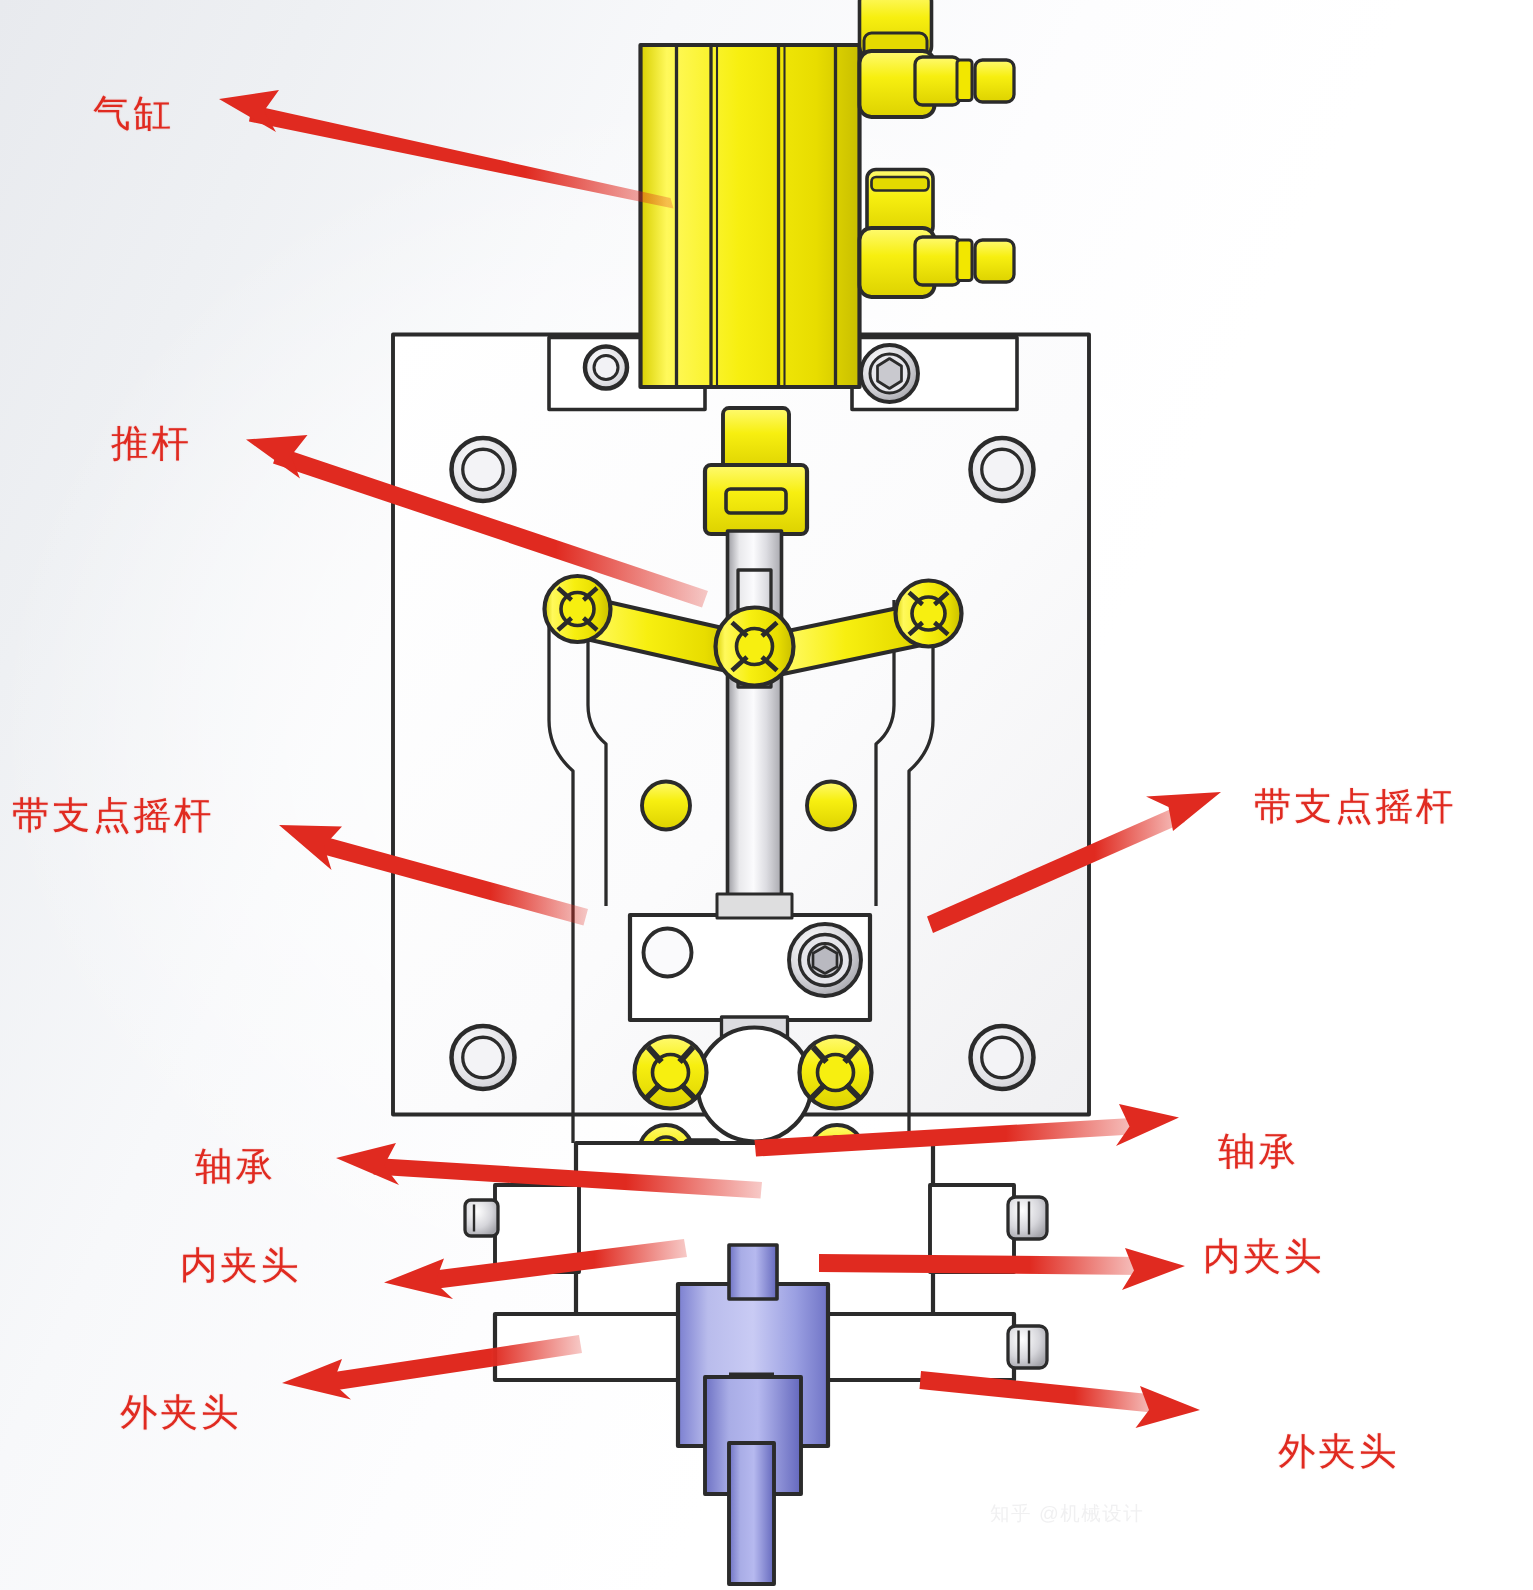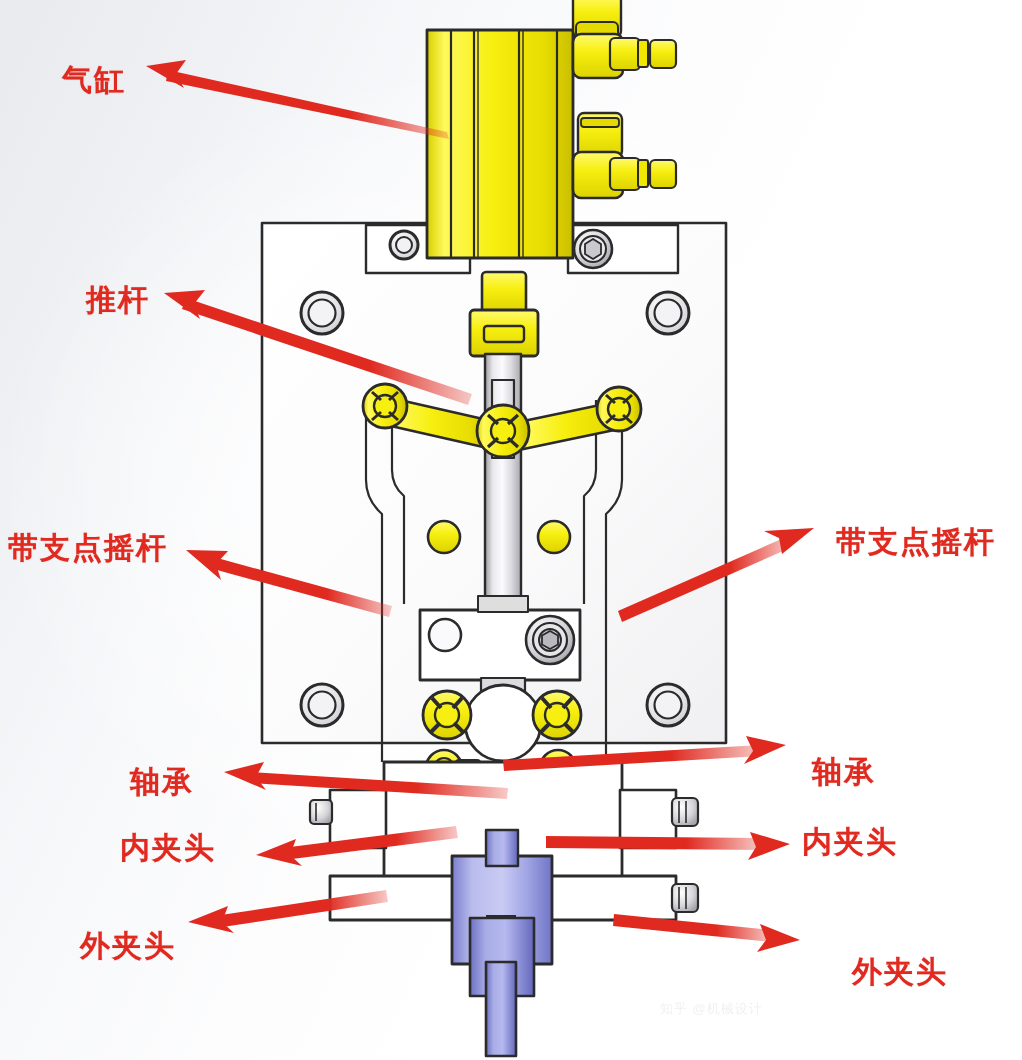--- a/index.html
+++ b/index.html
@@ -29,22 +29,22 @@
     left: 0; top: 0;
     width: 1022px;
     height: 1060px;
   }
   #cad { z-index: 3; }
   #arrows { z-index: 5; }
   .lbl {
     position: absolute;
     z-index: 6;
     color: #e02a20;
-    font-size: 30px;
-    font-weight: 700;
+    font-size: 25px;
+    font-weight: 400;
     letter-spacing: 2px;
     line-height: 1.35;
     white-space: pre;
     text-shadow: 0 0 1px rgba(224,42,32,0.4);
   }
   .lbl.wrap { white-space: normal; width: 180px; }
   .wm {
     position: absolute;
     z-index: 7;
     color: rgba(140,140,150,0.13);
@@ -366,21 +366,21 @@
       </g>
 
       <g>
         <path d="M614,914 L772,930 L771,942 L613,926 Z" fill="url(#fadeR)"></path>
         <path d="M800,940 L760,924 L766,940 L757,952 Z"></path>
       </g>
     </g>
   </svg>
 
   <div class="lbl" style="left:62px;  top:60px;">气缸</div>
-  <div class="lbl" style="left:86px;  top:280px;">推杆</div>
+  <div class="lbl" style="left:74px;  top:280px;">推杆</div>
   <div class="lbl" style="left:8px;   top:528px;">带支点摇杆</div>
   <div class="lbl wrap" style="left:836px; top:522px;">带支点摇杆</div>
   <div class="lbl" style="left:130px; top:762px;">轴承</div>
   <div class="lbl" style="left:812px; top:752px;">轴承</div>
   <div class="lbl" style="left:120px; top:828px;">内夹头</div>
   <div class="lbl" style="left:802px; top:822px;">内夹头</div>
   <div class="lbl" style="left:80px;  top:926px;">外夹头</div>
   <div class="lbl" style="left:852px; top:952px;">外夹头</div>
 
   <div class="wm" style="left:660px; top:1000px;">知乎 @机械设计</div>

